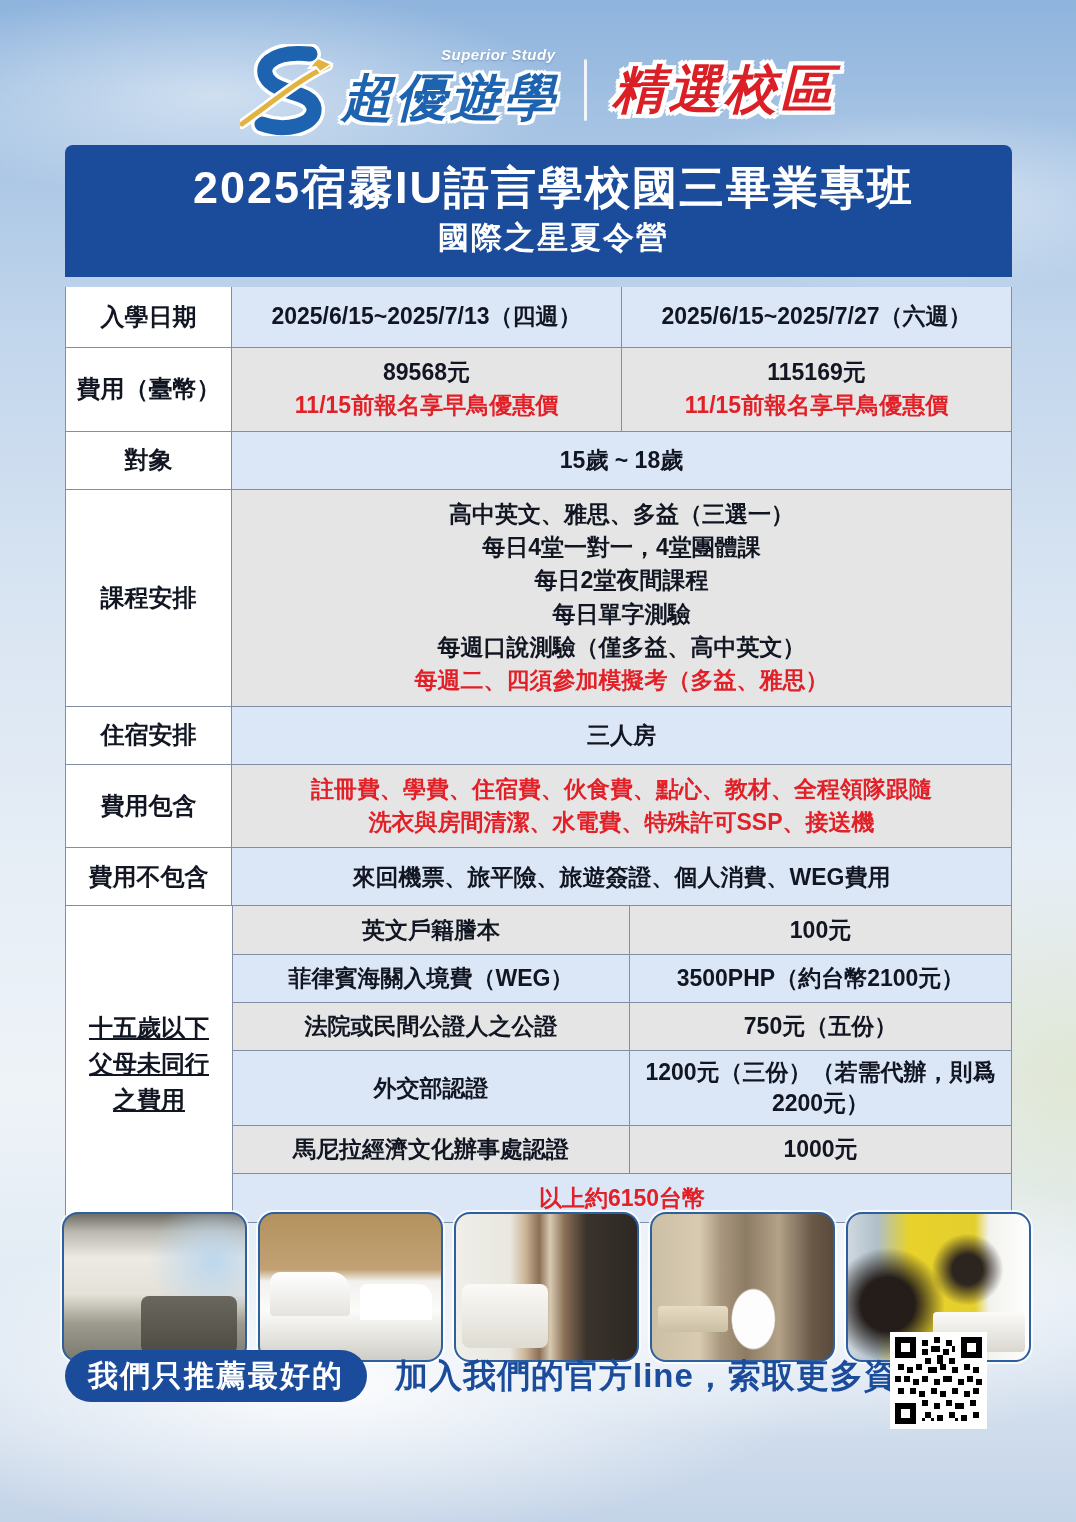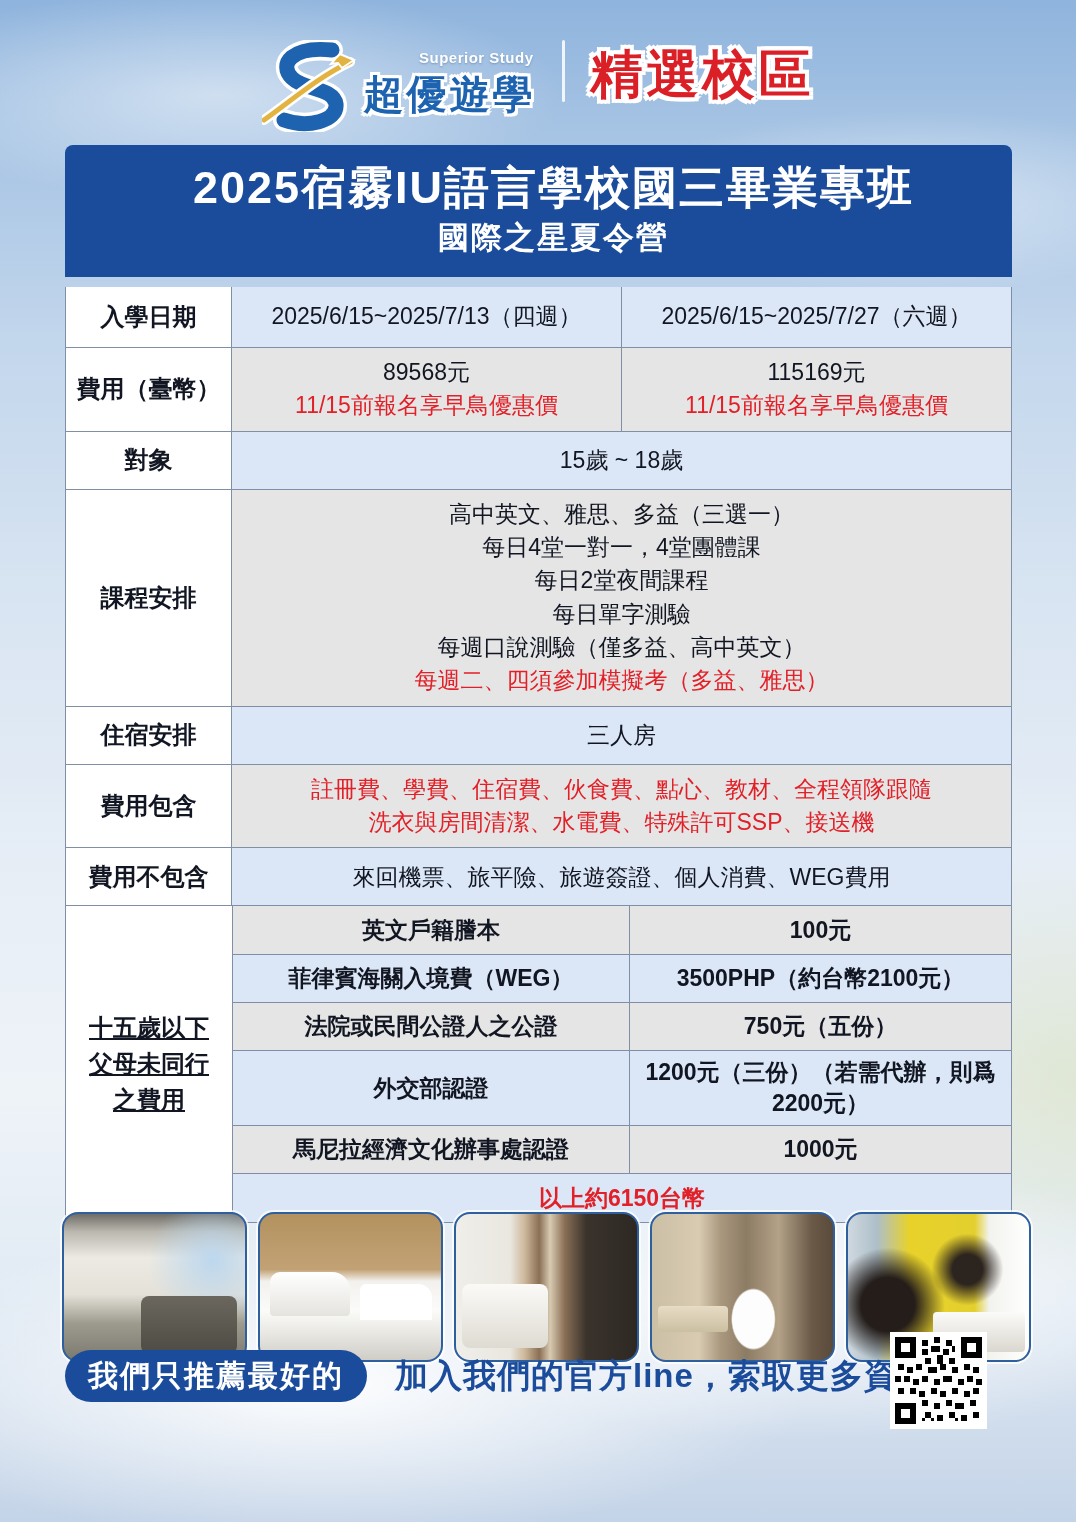--- a/index.html
+++ b/index.html
@@ -10,27 +10,27 @@
       radial-gradient(ellipse 700px 220px at 30% 1385px, rgba(255,255,255,.95), rgba(255,255,255,0) 70%),
       radial-gradient(ellipse 600px 200px at 75% 1300px, rgba(255,255,255,.85), rgba(255,255,255,0) 70%),
       radial-gradient(ellipse 420px 320px at 100% 1080px, rgba(205,216,170,.45), rgba(205,216,170,0) 70%),
       radial-gradient(ellipse 500px 150px at 20% 95px, rgba(255,255,255,.5), rgba(255,255,255,0) 70%),
       radial-gradient(ellipse 420px 130px at 85% 200px, rgba(255,255,255,.45), rgba(255,255,255,0) 70%),
       linear-gradient(180deg,#8fb4dd 0%,#a7c4e4 9%,#c2d6ec 22%,#d9e5f2 40%,#e7eef6 58%,#eef3f8 72%,#e2ebf4 84%,#cfdcec 94%,#c4d4e8 100%);
   }
   .poster *{box-sizing:border-box;}
 
   
-  .brand-row{position:absolute;left:0;top:40px;width:100%;height:100px;display:flex;align-items:flex-start;justify-content:center;gap:26px;}
+  .brand-row{position:absolute;left:0;top:40px;width:100%;height:100px;display:flex;align-items:center;justify-content:center;gap:26px;font-style:italic;}
   .logo{display:flex;align-items:center;gap:6px;}
   .logo-mark{width:96px;height:92px;}
   .brand-text{position:relative;padding-top:16px;}
   .brand-en{position:absolute;top:-2px;right:2px;color:#fff;font-size:15px;font-weight:bold;text-shadow:0 1px 2px rgba(90,120,160,.6);letter-spacing:.5px;}
   .brand-cn{
-    color:#1e63b0;font-size:40px;font-weight:bold;letter-spacing:3px;
+    color:#1e63b0;font-size:51px;font-weight:bold;letter-spacing:3px;
     text-shadow:-3px -3px 0 #fff,3px -3px 0 #fff,-3px 3px 0 #fff,3px 3px 0 #fff,0 -3px 0 #fff,0 3px 0 #fff,-3px 0 0 #fff,3px 0 0 #fff;
   }
   .brand-divider{width:3px;height:62px;background:rgba(255,255,255,.85);border-radius:2px;}
   .campus-badge{
     color:#db1f26;font-size:52px;font-weight:bold;letter-spacing:4px;
     text-shadow:-4px -4px 0 #fff,4px -4px 0 #fff,-4px 4px 0 #fff,4px 4px 0 #fff,0 -4px 0 #fff,0 4px 0 #fff,-4px 0 0 #fff,4px 0 0 #fff;
   }
 
   
   .banner{
@@ -45,21 +45,21 @@
   .t1{position:absolute;left:65px;top:277px;width:947px;background:#fff;border:1px solid #7f90a6;border-top:none;margin-top:10px;}
   .t1-row{display:grid;grid-template-columns:165px 1fr;border-top:1px solid #7f90a6;}
   .t1-row:first-child{border-top:none;}
   .t1-row.two-col{grid-template-columns:165px 390px 1fr;}
   .t1 .label{
     background:#fff;display:flex;align-items:center;justify-content:center;
     font-size:24px;font-weight:bold;color:#111622;padding:6px 4px;
   }
   .t1 .cell{
     border-left:1px solid #7f90a6;display:flex;flex-direction:column;align-items:center;justify-content:center;
-    font-size:23px;font-weight:normal;color:#111622;text-align:center;padding:8px 24px;line-height:1.45;
+    font-size:23px;font-weight:bold;color:#111622;text-align:center;padding:8px 24px;line-height:1.45;
   }
   .alt-bg{background:#dbe7f6;}
   .white-bg{background:#e5e5e5;}
   .red-text{color:#e22028;}
   .h-enroll{min-height:60px;}
   .h-fee{min-height:71px;}
   .h-target{min-height:57px;}
   .h-course{min-height:164px;}
   .h-accom{min-height:57px;}
   .h-feein{min-height:82px;text-align:center;}

